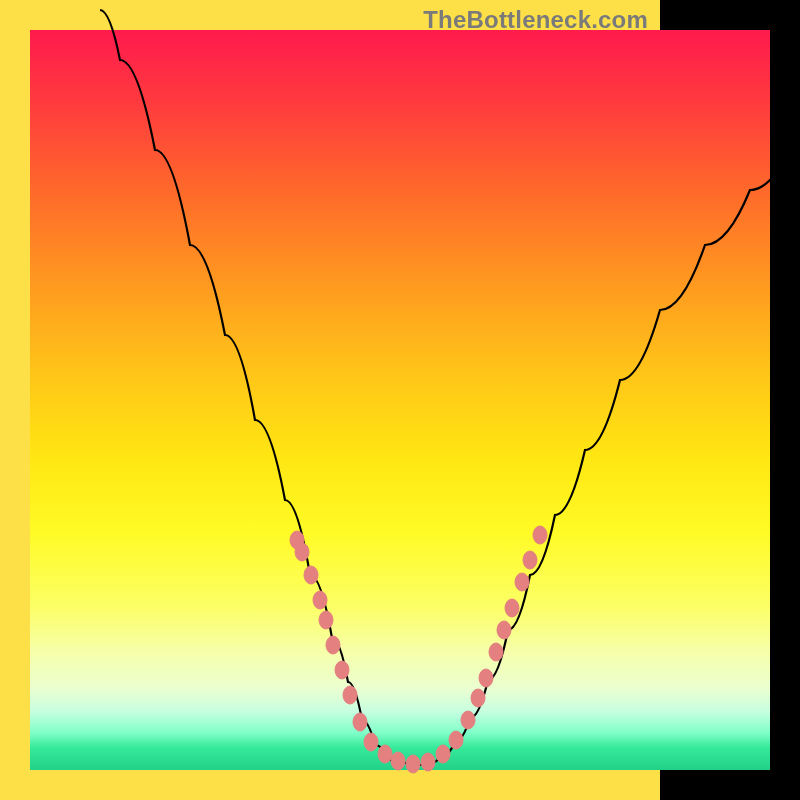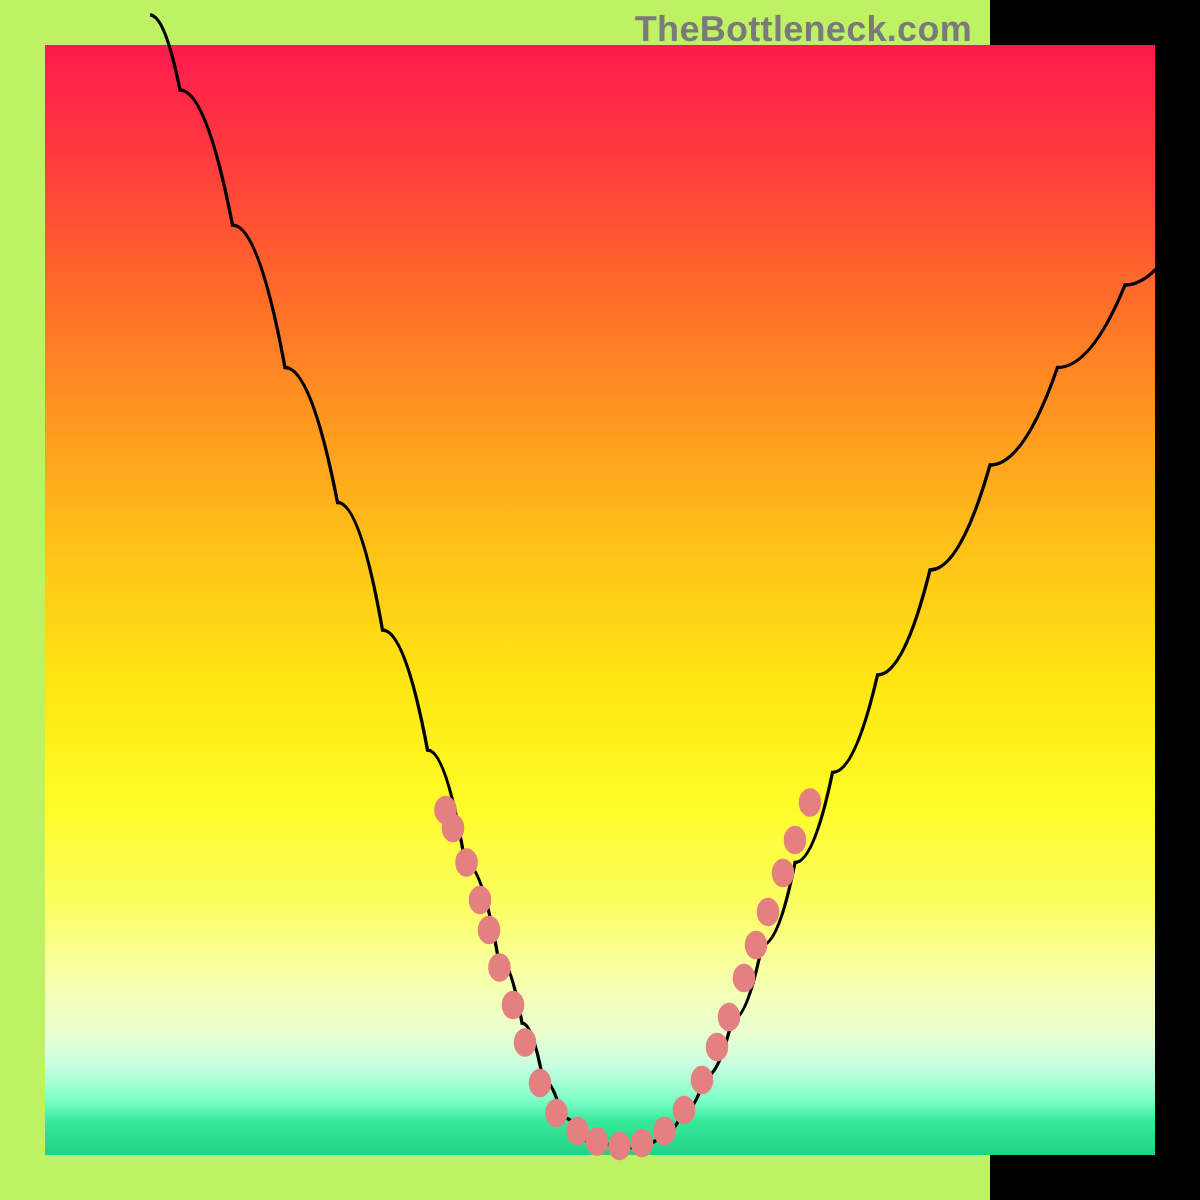--- a/index.html
+++ b/index.html
@@ -7,21 +7,21 @@
     padding: 0;
     width: 800px;
     height: 800px;
     background: #000;
     overflow: hidden;
   }
   .frame {
     position: relative;
     width: 660px;
     height: 800px;
-    background: #bef264;
+    background: #fde047;
   }
   .plot-area {
     position: absolute;
     left: 30px;
     top: 30px;
     width: 740px;
     height: 740px;
     background: linear-gradient(to bottom,
       #ff1a4d 0%,
       #ff3b3e 10%,

